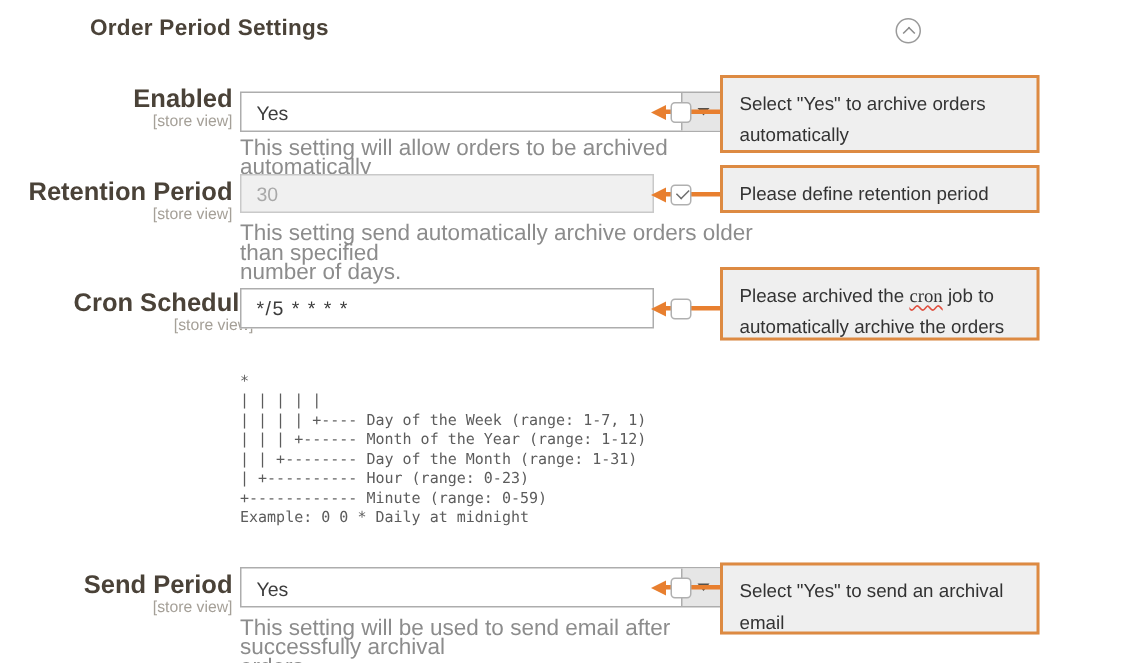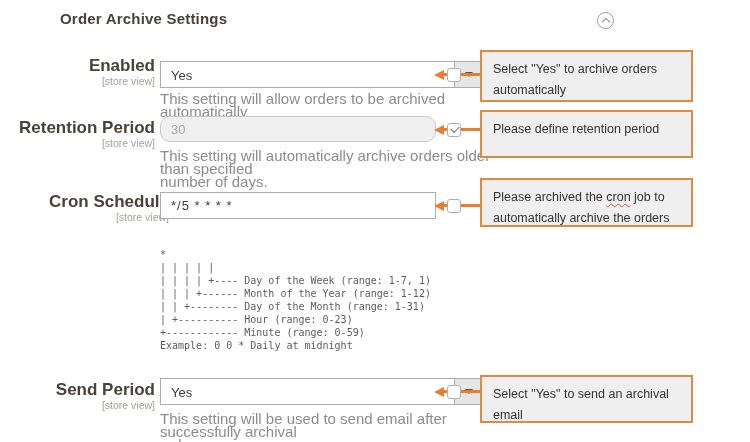--- a/index.html
+++ b/index.html
@@ -37,21 +37,21 @@
     position:absolute; left:10px; top:10px; width:0; height:0;
     border-left:4px solid transparent; border-right:4px solid transparent;
     border-top:5px solid #55504a;
   }
   .text-input {
     position:absolute; left:160px; width:276px; height:27px;
     border:1px solid #adadad; box-sizing:border-box; background:#fff;
     font-family:"Liberation Sans", sans-serif; font-size:13px; color:#3c3c3c;
     padding:0 10px; outline:none;
   }
-  .text-input:disabled { background:#f0f0f0; border-color:#c9c9c9; color:#a8a8a8;border-radius:10px; }
+  .text-input:disabled { background:#f0f0f0; border-color:#c9c9c9; color:#a8a8a8; }
 
   .helper {
     position:absolute; left:160px; width:360px;
     font-size:15px; line-height:13px; color:#8c8c8c; white-space:pre-line;
   }
   .cron-pre {
     position:absolute; left:160px; top:248px; margin:0;
     font-family:"DejaVu Sans Mono", monospace; font-size:10px; line-height:13px;
     color:#5c5c5c; white-space:pre;
   }
@@ -71,29 +71,29 @@
     border-left:1.5px solid #6e6e6e; border-bottom:1.5px solid #6e6e6e;
     transform:rotate(-45deg);
   }
   .callout {
     position:absolute; left:480px; width:213px; box-sizing:border-box;
     background:#efefef; border:2px solid #dd8a42; padding:7px 11px;
     font-size:12.5px; line-height:21px; color:#333333; white-space:pre-line; z-index:2;
   }
   .squiggle {
     text-decoration:underline; text-decoration-style:wavy; text-decoration-color:#e04f3f;
-    text-decoration-thickness:1px; text-underline-offset:2px;
+    text-decoration-thickness:1px; text-underline-offset:2px;font-family:Liberation Serif, serif;
   }
 </style>
 </head>
 <body>
 
 <div class="page">
 
-  <h1 class="title">Order Archive Settings</h1>
+  <h1 class="title">Order Period Settings</h1>
 
   <div class="collapse">
     <span class="chev"></span>
   </div>
 
   <div class="label-col" style="top:59px;">
     <div class="flabel">Enabled</div>
     <div class="scope">[store view]</div>
   </div>
   <div class="select" style="top:61px;">
@@ -107,28 +107,28 @@
   <div class="arrow-shaft" style="top:73px;"></div>
   <div class="checkbox" style="top:67.5px;"></div>
   <div class="callout" style="top:50px;height:52px;">Select "Yes" to archive orders
 automatically</div>
 
   <div class="label-col" style="top:121px;">
     <div class="flabel">Retention Period</div>
     <div class="scope">[store view]</div>
   </div>
   <input class="text-input" style="top: 116px; height: 26px;" disabled="" value="30">
-  <div class="helper" style="top:149px;">This setting will automatically archive orders older than specified
+  <div class="helper" style="top:149px;">This setting send automatically archive orders older than specified
 number of days.</div>
   <div class="arrow-head" style="top:124.5px;"></div>
   <div class="arrow-shaft" style="top:128px;"></div>
   <div class="checkbox" style="top:122.5px;">
     <span class="check"></span>
   </div>
-  <div class="callout" style="top:110px;height:48px;">Please define retention period</div>
+  <div class="callout" style="top:110px;height:32px;">Please define retention period</div>
 
   <div class="label-col" style="top:195px;margin-left:14px;">
     <div class="flabel">Cron Schedule</div>
     <div class="scope">[store view]</div>
   </div>
   <input class="text-input" style="top: 192px; letter-spacing: 1px;" value="*/5 * * * *">
   <pre class="cron-pre">*
 | | | | |
 | | | | +---- Day of the Week (range: 1-7, 1)
 | | | +------ Month of the Year (range: 1-12)

